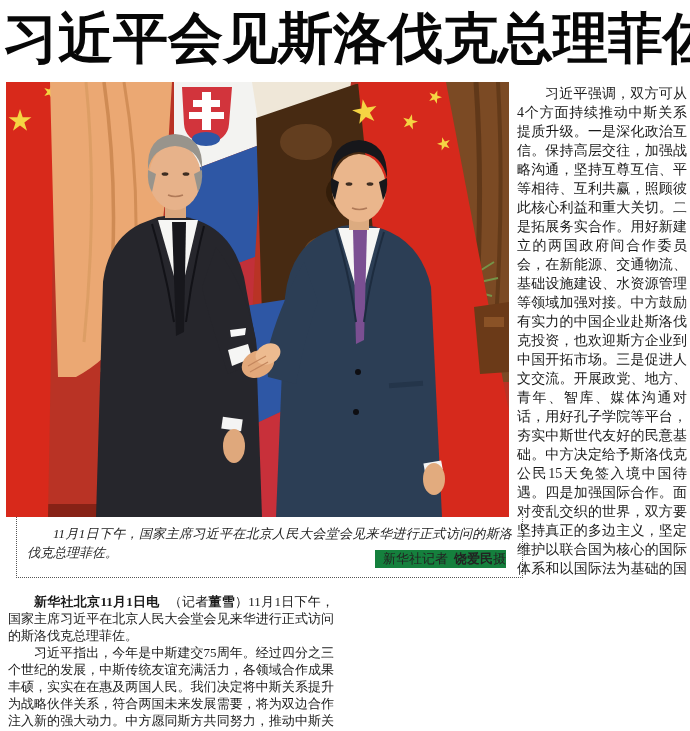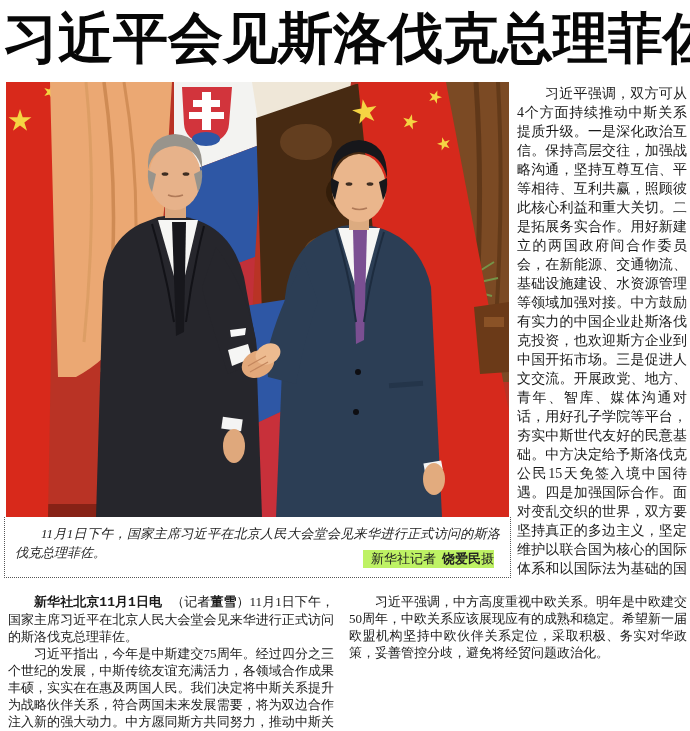--- a/index.html
+++ b/index.html
@@ -11,43 +11,43 @@
   .headline {
     position:absolute; top:0; left:3px; width:684px; margin:0;
     font-family:"Liberation Sans","DejaVu Sans",sans-serif;
     font-weight:900; font-size:55px; line-height:76px; color:#070707;
     text-align:justify; text-align-last:justify; white-space:nowrap;
     letter-spacing:0;
   }
   .photo-wrap { position:absolute; left:6px; top:82px; width:503px; height:435px; }
   .photo-wrap svg { display:block; width:100%; height:100%; }
   .caption-box {
-    position:absolute; left:4px; top:517px; width:507px; height:61px;
+    position:absolute; left:16px; top:517px; width:507px; height:61px;
     box-sizing:border-box;
     border-left:1px dotted #555; border-right:1px dotted #555; border-bottom:1px dotted #555;
   }
   .caption-text {
     margin:7px 10px 0 10px; font-size:13px; line-height:19px;
     font-style:italic; text-indent:2em; text-align:justify; color:#222;
   }
   .caption-credit {
     position:absolute; right:16px; bottom:9px; font-size:13px; color:#222;
-    background:#bef264; padding-left:8px; font-style:normal;
+    background:#15803d; padding-left:8px; font-style:normal;
   }
   .caption-credit b { margin-left:6px; }
   .col-right {
     position:absolute; left:517px; top:84px; width:170px; height:496px; overflow:hidden;
   }
   .col-right p { margin:0; font-size:14px; line-height:19px; text-align:justify; text-indent:2em; }
   .bottom-left  { position:absolute; left:8px;   top:593px; width:326px; }
   .bottom-right { position:absolute; left:349px; top:593px; width:338px; }
   .bottom-left p, .bottom-right p {
     margin:0; font-size:13px; line-height:17px; text-align:justify; text-indent:2em;
   }
-  .dateline { margin-right:0.7em;font-family:Liberation Mono, monospace; }
+  .dateline { margin-right:0.7em; }
   b { font-weight:700; }
 </style>
 </head>
 <body>
 
 <h1 class="headline">习近平会见斯洛伐克总理菲佐</h1>
 
 <div class="photo-wrap">
   <svg viewBox="0 0 503 435" preserveAspectRatio="none">
     <defs>
@@ -160,14 +160,13 @@
 </div>
 
 <div class="bottom-left">
   <p>
     <b class="dateline">新华社北京11月1日电</b><span>（记者</span><b>董雪</b><span>）11月1日下午，国家主席习近平在北京人民大会堂会见来华进行正式访问的斯洛伐克总理菲佐。</span>
   </p>
   <p>习近平指出，今年是中斯建交75周年。经过四分之三个世纪的发展，中斯传统友谊充满活力，各领域合作成果丰硕，实实在在惠及两国人民。我们决定将中斯关系提升为战略伙伴关系，符合两国未来发展需要，将为双边合作注入新的强大动力。中方愿同斯方共同努力，推动中斯关系开启新篇章，迈向更高水平。</p>
 </div>
 
 <div class="bottom-right">
-  <p>习近平强调，中方高度重视中欧关系。明年是中欧建交50周年，中欧关系应该展现应有的成熟和稳定。希望新一届欧盟机构坚持中欧伙伴关系定位，采取积极、务实对华政策，妥善管控分歧，避免将经贸问题政治化。</p>
 </div>
 
 </body></html>

